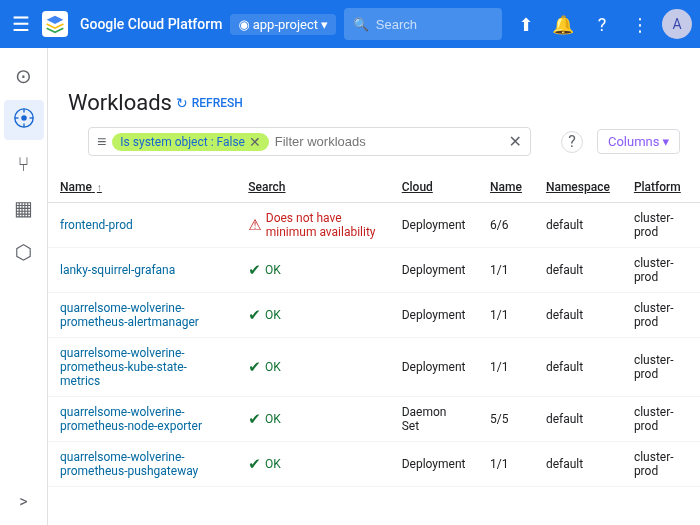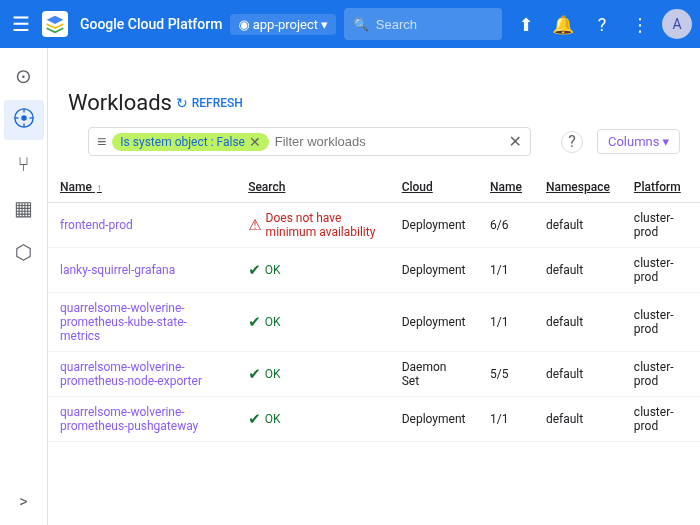--- a/index.html
+++ b/index.html
@@ -122,21 +122,21 @@
       padding: 8px 12px; text-align: left; font-size: 12px;
       font-weight: 500; color: #202124; white-space: nowrap;
       cursor: pointer; user-select: none;
     }
     th .sort-arrow { font-size: 10px; margin-left: 2px; color: #5f6368; }
     tbody tr { border-bottom: 1px solid #f1f3f4; }
     td {
       padding: 8px 12px; font-size: 12px; color: #202124;
       vertical-align: middle;
     }
-    .workload-name { color: #8b5cf6; cursor: pointer; }
+    .workload-name { color: #0369a1; cursor: pointer; }
     .status-ok { display: flex; align-items: center; gap: 4px; color: #137333; }
     .status-error { display: flex; align-items: center; gap: 4px; color: #c5221f; }
 
     .filter-row {
       display: flex; align-items: center; padding: 4px 20px 8px; gap: 6px;
     }
   </style>
 </head>
 <body>
 
@@ -268,20 +268,33 @@
                   <span style="color:#137333;font-size:15px;">✔</span>
                   <span>OK</span>
                 </div>
               </td>
               <td>Deployment</td>
               <td>1/1</td>
               <td>default</td>
               <td>cluster-prod</td>
             </tr>
             <tr>
+              <td><span class="workload-name">quarrelsome-wolverine-prometheus-alertmanager</span></td>
+              <td>
+                <div class="status-ok">
+                  <span style="color:#137333;font-size:15px;">✔</span>
+                  <span>OK</span>
+                </div>
+              </td>
+              <td>Deployment</td>
+              <td>1/1</td>
+              <td>default</td>
+              <td>cluster-prod</td>
+            </tr>
+            <tr>
               <td><span class="workload-name">quarrelsome-wolverine-prometheus-kube-state-metrics</span></td>
               <td>
                 <div class="status-ok">
                   <span style="color:#137333;font-size:15px;">✔</span>
                   <span>OK</span>
                 </div>
               </td>
               <td>Deployment</td>
               <td>1/1</td>
               <td>default</td>

